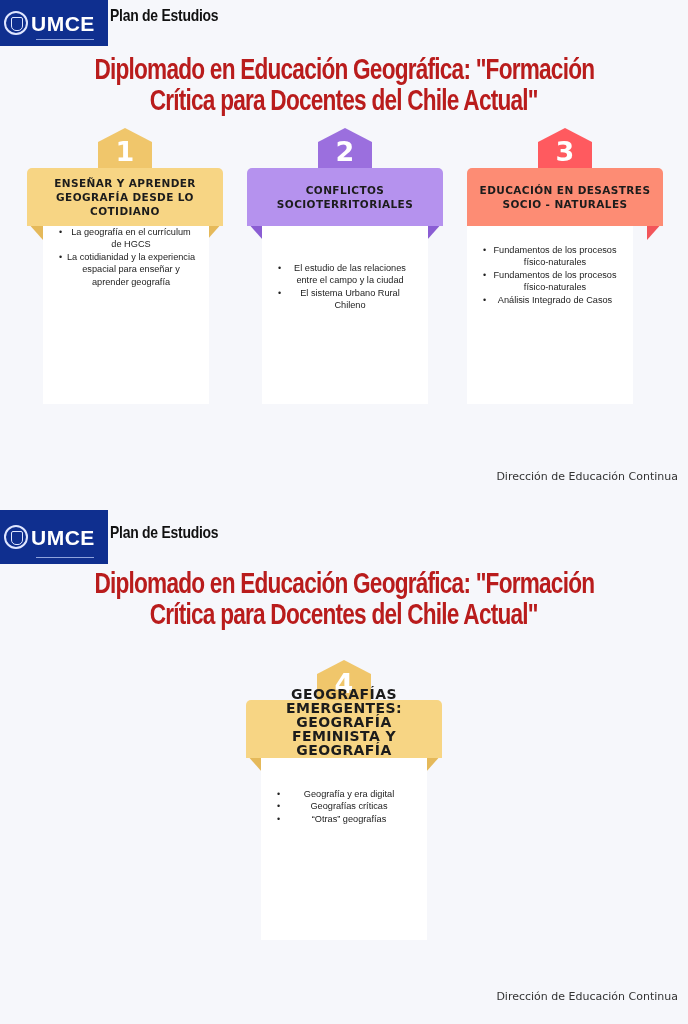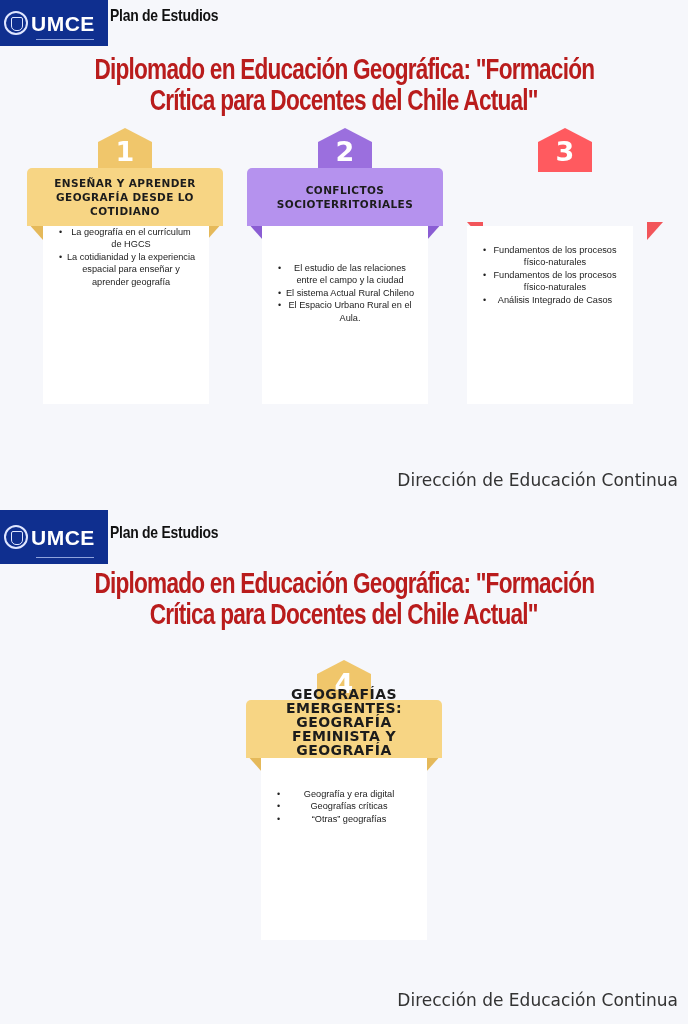--- a/index.html
+++ b/index.html
@@ -17,21 +17,21 @@
   .tab { position:absolute; left:71px; top:0; width:54px; height:44px; }
   .tab svg { position:absolute; left:0; top:0; }
   .tab .num { position:absolute; left:0; width:54px; top:8px; text-align:center; color:#fff; font-weight:bold; font-size:27px; font-family:"DejaVu Sans", sans-serif; }
   .banner { position:absolute; left:0; top:40px; width:196px; height:58px; border-radius:5px 5px 0 0; display:flex; align-items:center; justify-content:center; text-align:center; font-family:"DejaVu Sans", sans-serif; font-weight:bold; font-size:10.5px; line-height:14px; color:#1c1c1c; letter-spacing:0.4px; box-sizing:border-box; padding:0 6px; }
   .fold { position:absolute; top:94px; width:16px; height:18px; }
   .fold.l { left:0; } .fold.r { right:0; }
   .body { position:absolute; left:14px; top:98px; width:168px; background:#fff; box-sizing:border-box; }
   .body ul { list-style:none; margin:0; padding:0; }
   .body li { position:relative; text-align:center; font-family:"Liberation Sans", sans-serif; font-size:9.2px; line-height:12.4px; color:#222; padding:0 12px 0 22px; }
   .body li::before { content:"•"; position:absolute; left:16px; top:0; font-size:9px; }
-  .footer { position:absolute; right:10px; font-family:"DejaVu Sans", sans-serif; font-size:17px; color:#333; }
+  .footer { position:absolute; right:10px; font-family:"DejaVu Sans", sans-serif; font-size:11px; color:#333; }
 </style>
 </head>
 <body>
 
 <div class="page" style="top:0;">
   <div class="logo" style="top:0;">
     <span class="seal"></span>
     <span class="ltext">UMCE</span>
     <span class="tag"></span>
   </div>
@@ -73,39 +73,39 @@
     <svg class="fold l" viewBox="0 0 16 18">
         <path d="M0 0 L16 0 L16 18 Z" fill="#8a5dd3"></path>
       </svg>
     <svg class="fold r" viewBox="0 0 16 18">
         <path d="M0 0 L16 0 L0 18 Z" fill="#8a5dd3"></path>
       </svg>
     <div class="banner" style="background:#b592ee;">CONFLICTOS SOCIOTERRITORIALES</div>
     <div class="body" style="height:178px; padding-top:36px; left:15px; width:166px;">
       <ul>
         <li>El estudio de las relaciones entre el campo y la ciudad</li>
-        <li>El sistema Actual Rural Chileno</li>
-        <li>El Espacio Urbano Rural en el Aula.</li>
+        <li>El sistema Urbano Rural Chileno</li>
       </ul>
     </div>
   </div>
 
   <div class="card" style="left:467px; top:128px; height:280px;">
     <div class="tab">
       <svg width="54" height="44" viewBox="0 0 54 44">
           <path d="M0 14 L27 0 L54 14 L54 44 L0 44 Z" fill="#ff5a5f"></path>
         </svg>
       <div class="num">3</div>
     </div>
     <svg class="fold l" viewBox="0 0 16 18">
         <path d="M0 0 L16 0 L16 18 Z" fill="#f2555a"></path>
       </svg>
     <svg class="fold r" viewBox="0 0 16 18">
         <path d="M0 0 L16 0 L0 18 Z" fill="#f2555a"></path>
       </svg>
+    <div class="banner" style="background:#fd8c74;">EDUCACIÓN EN DESASTRES SOCIO - NATURALES</div>
     <div class="body" style="height:178px; padding-top:18px; left:0; width:166px;">
       <ul>
         <li>Fundamentos de los procesos físico-naturales</li>
         <li>Fundamentos de los procesos físico-naturales</li>
         <li>Análisis Integrado de Casos</li>
       </ul>
     </div>
   </div>
 
   <div class="footer" style="top:470px;">Dirección de Educación Continua</div>

